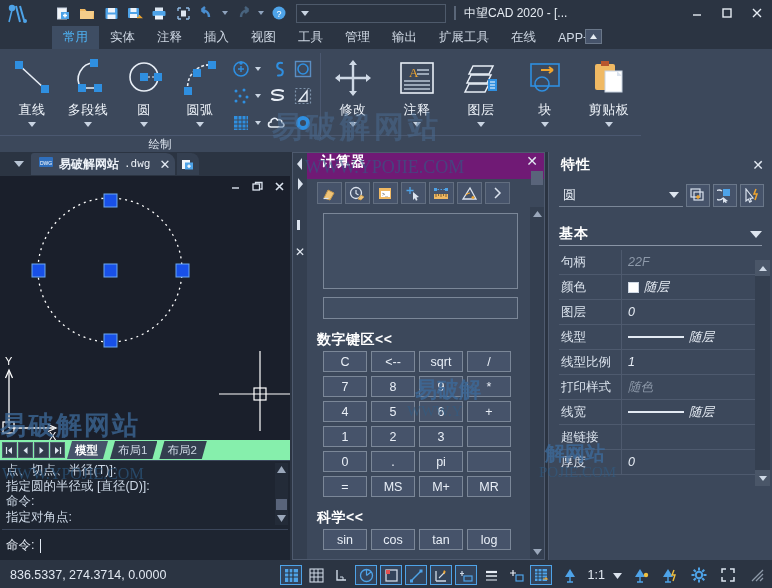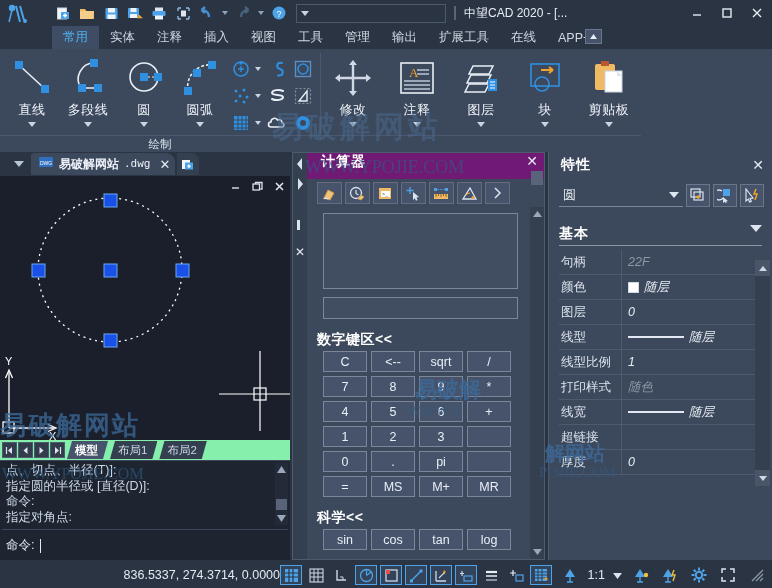--- a/index.html
+++ b/index.html
@@ -249,21 +249,21 @@
   }
   .prop-combo .caret {
     width: 0; height: 0; border-left: 5px solid transparent; border-right: 5px solid transparent;
     border-top: 6px solid #dde5ef;
   }
   .phead-btn {
     width: 24px; height: 23px; border: 1px solid #6a7789; background: #46536a;
     display: flex; align-items: center; justify-content: center;
   }
   .group-hdr {
-    margin: 18px 10px 0 10px; display: flex; 
+    margin: 18px 10px 0 10px; display: flex; align-items: center;
     border-bottom: 1px solid #8a95a6; padding-bottom: 2px;
   }
   .group-hdr .gt { color: #ffffff; font-size: 14px; font-weight: bold; flex: 1; letter-spacing: 1px; }
   .group-hdr .gc {
     width: 0; height: 0; border-left: 6px solid transparent; border-right: 6px solid transparent;
     border-top: 7px solid #dde5ef;
   }
   .prow {
     display: flex; height: 25px; align-items: center;
     margin: 0 10px; border-bottom: 1px solid #4e5a6e;
@@ -294,21 +294,20 @@
   }
 
   
   .statusbar {
     position: absolute; left: 0; top: 562px; width: 772px; height: 26px;
     background: #2b3442; display: flex; align-items: center;
   }
   .coords {
     margin-left: 10px; color: #e2e9f2; font-size: 12.5px; width: 270px;
     font-family: "Liberation Sans", sans-serif;
-    text-align: right;
   }
   .sb-group { display: flex; align-items: center; gap: 3px; }
   .sb-btn {
     width: 22px; height: 20px; display: flex; align-items: center; justify-content: center;
   }
   .sb-btn.on { border: 1px solid #4ea3e8; background: #33435a; }
   .sb-right { position: absolute; right: 4px; display: flex; align-items: center; gap: 7px; text-align: right; }
   .scale-lbl { color: #e2e9f2; font-size: 12.5px; }
 </style>
 </head>

